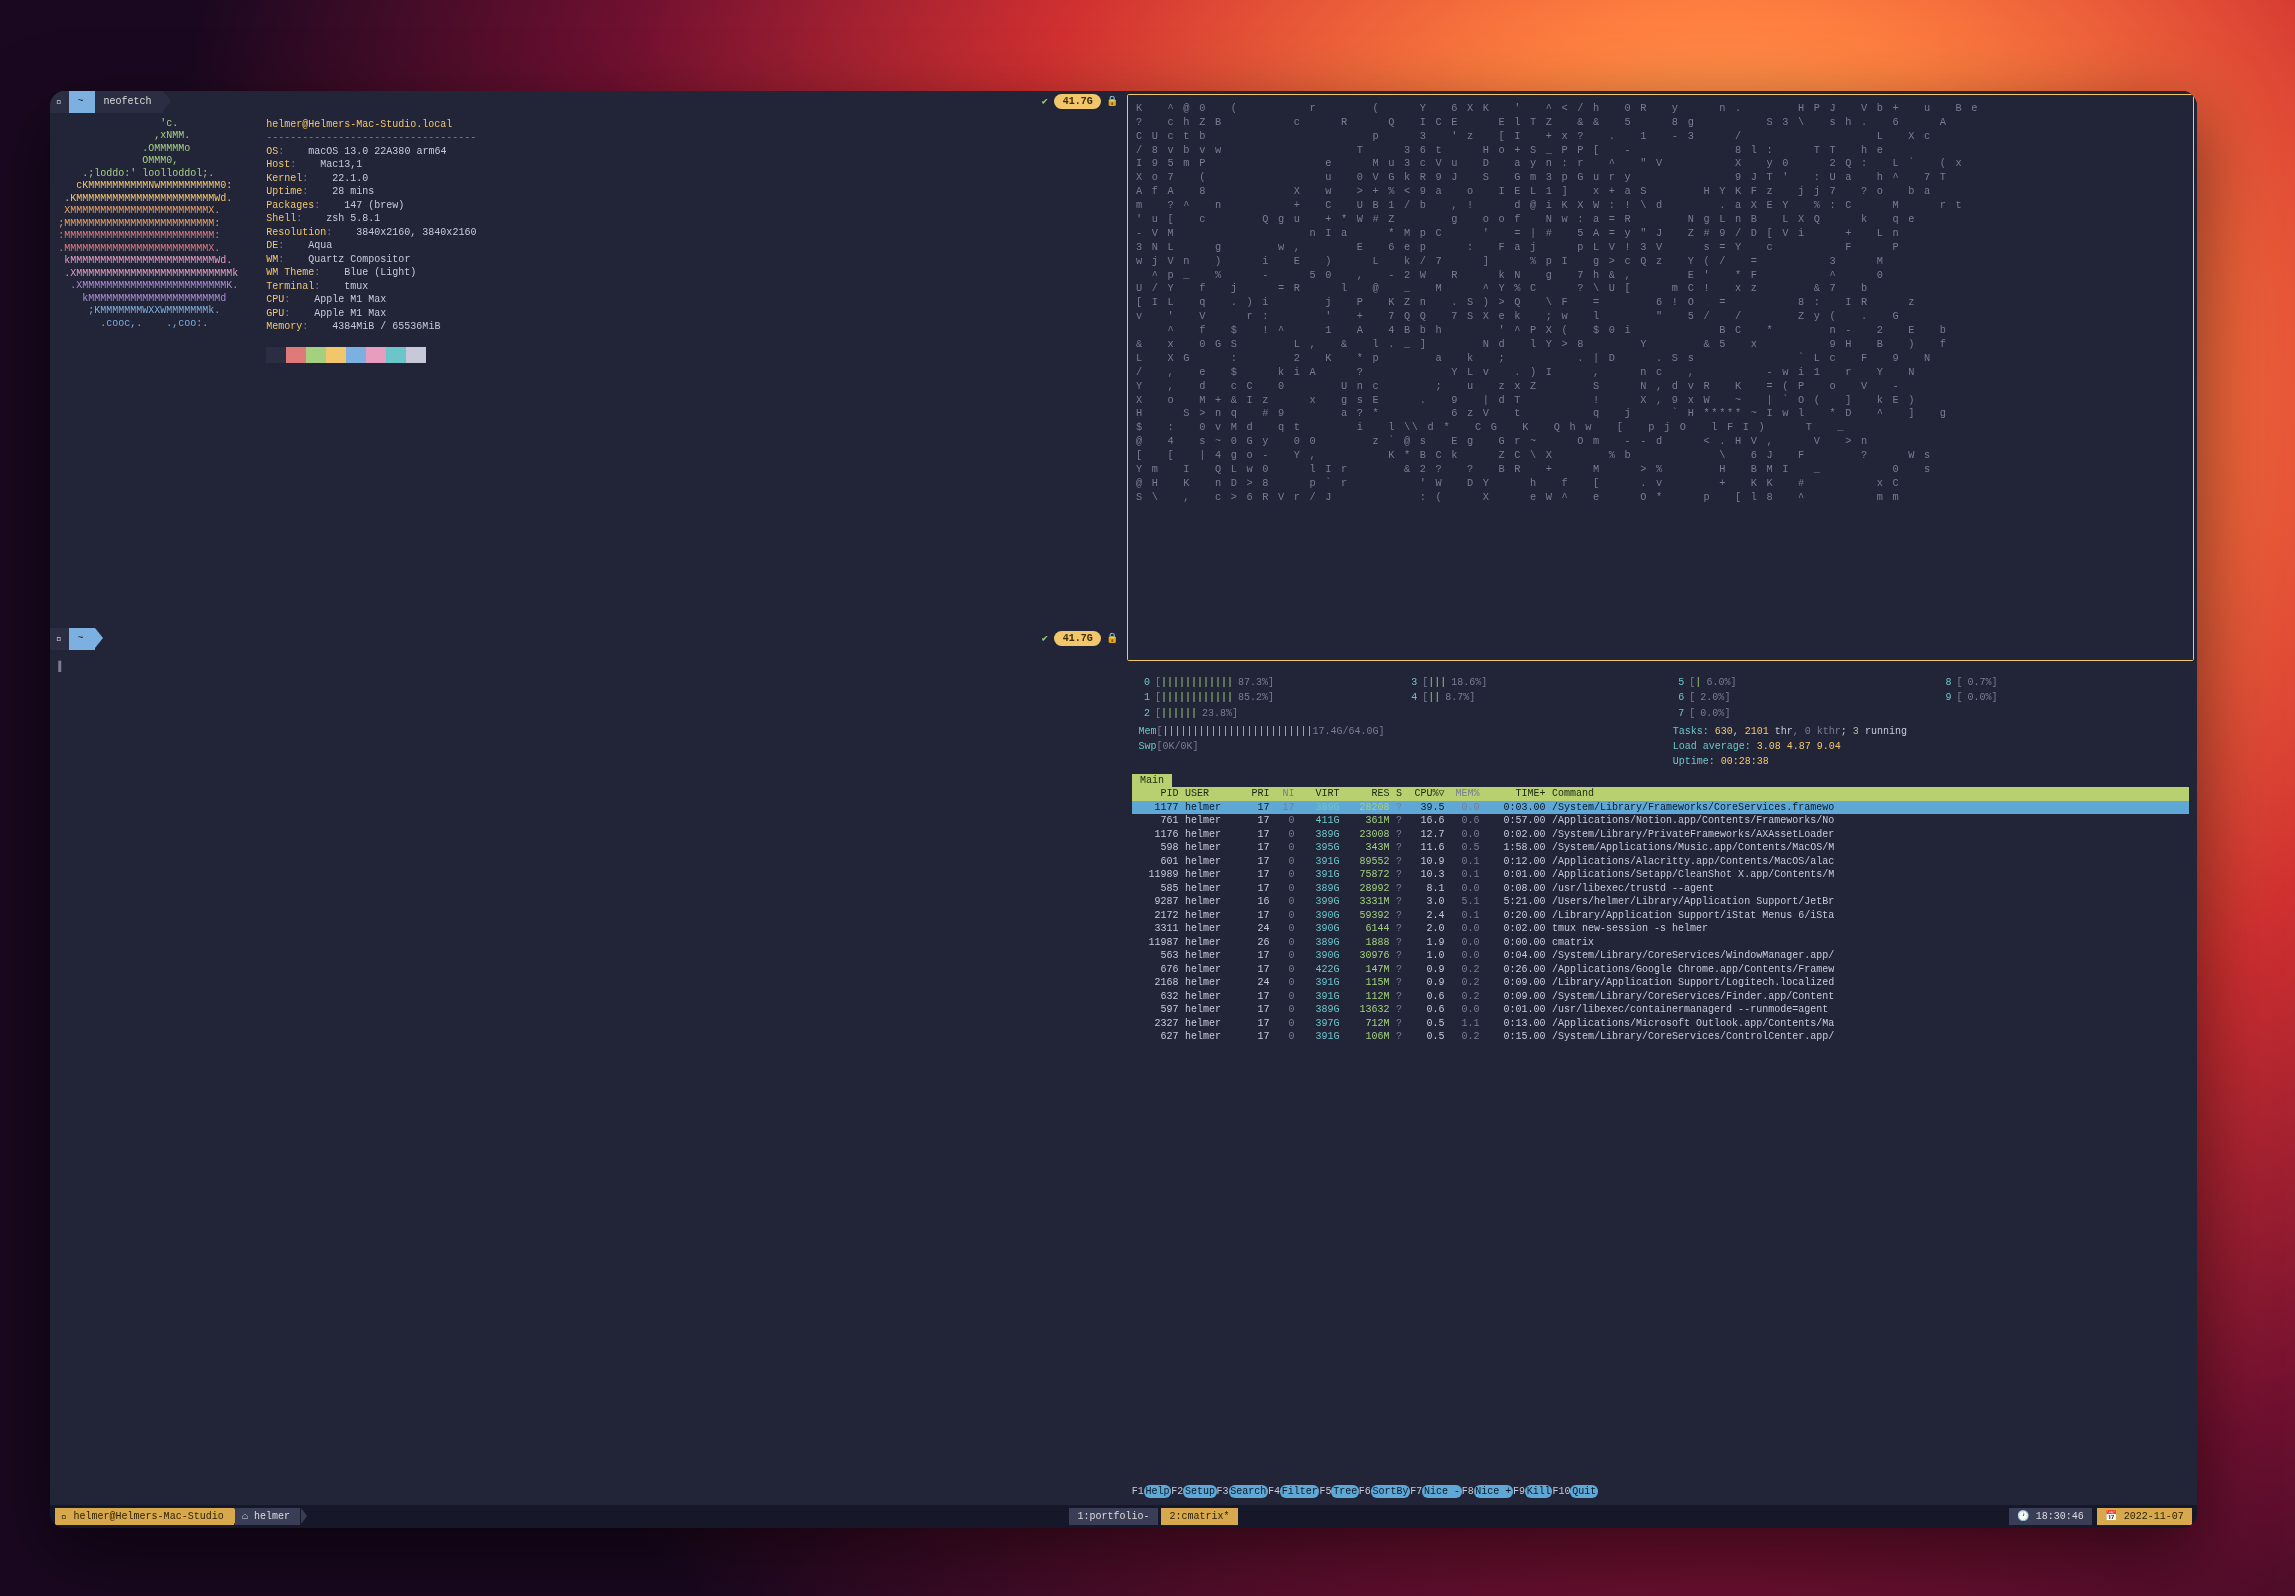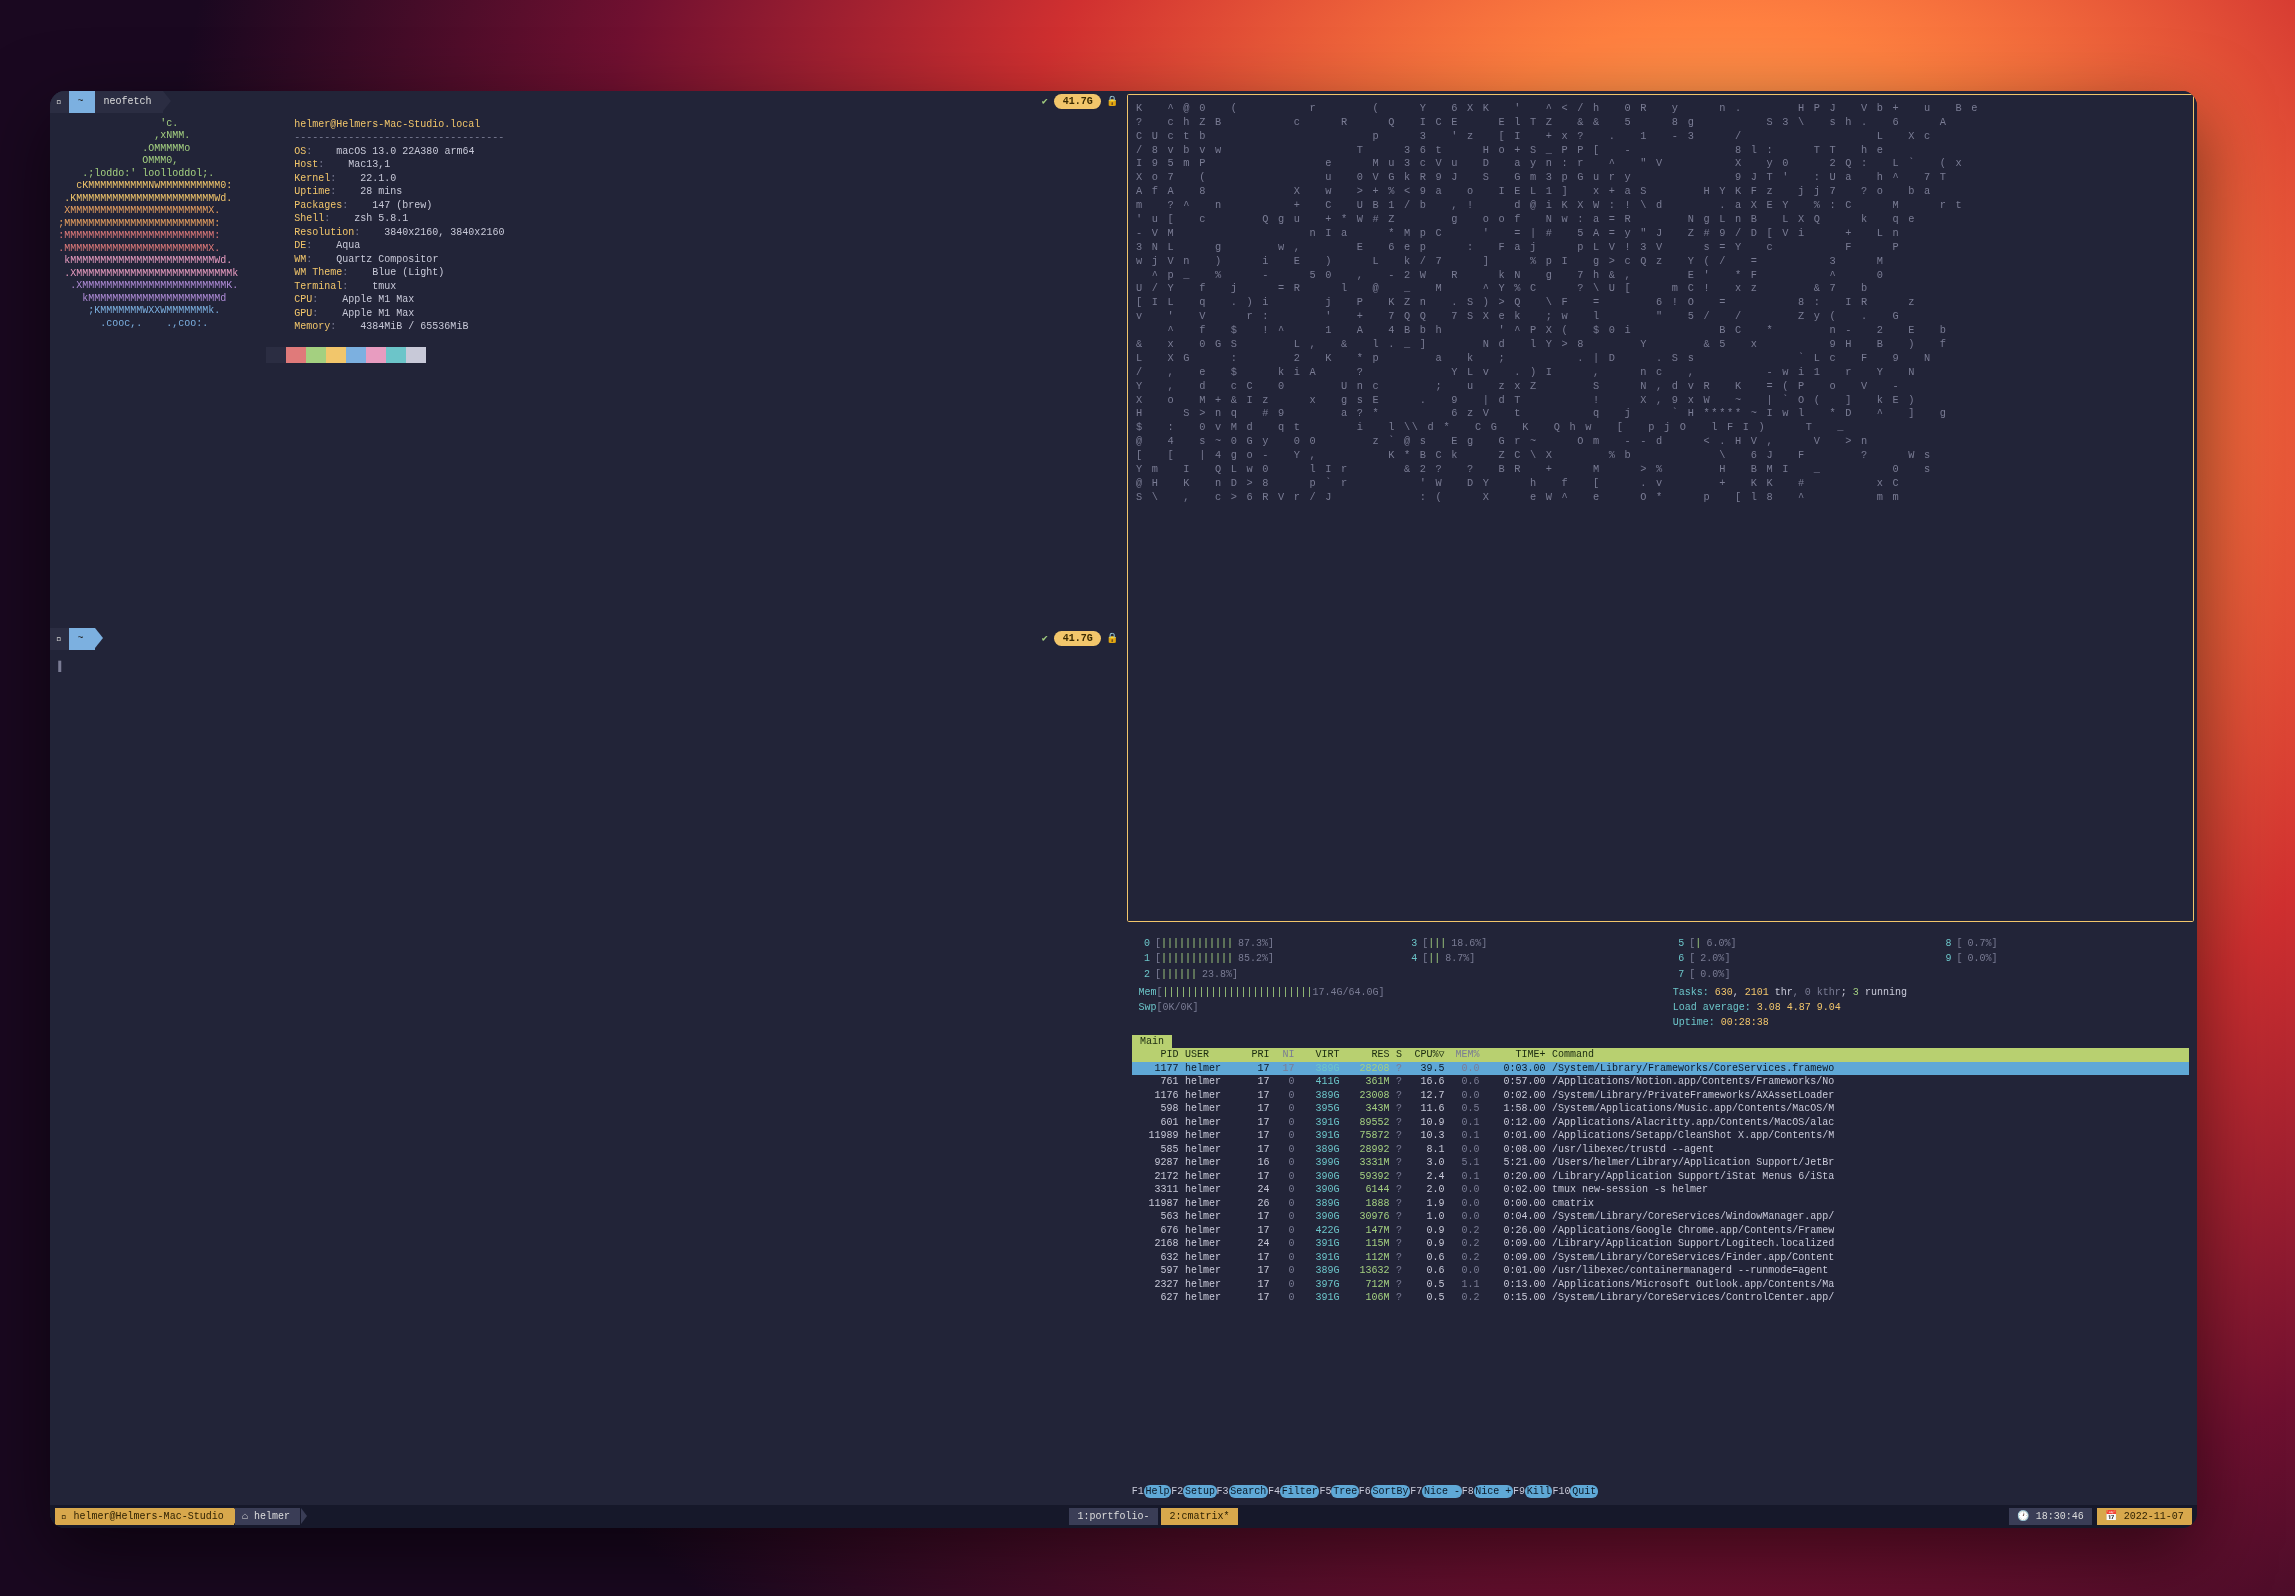--- a/index.html
+++ b/index.html
@@ -64,21 +64,21 @@
   
   .term-body{
     flex:1;display:grid;
     grid-template-columns:1fr 1fr;
     background:var(--bg-panel);
   }
   .col{display:flex;flex-direction:column;min-width:0;}
   .pane{padding:6.6px 8.3px;position:relative;min-height:0;}
   .pane.left-top{flex:0 0 auto;height:537px;}
   .pane.left-bottom{flex:1;}
-  .right .pane.right-top{flex:0 0 auto;height:828px;border:1.7px solid var(--yellow);border-radius:1.7px;margin:3.3px;}
+  .right .pane.right-top{flex:0 0 auto;height:567px;border:1.7px solid var(--yellow);border-radius:1.7px;margin:3.3px;}
   .right .pane.right-bottom{flex:1;display:flex;flex-direction:column;}
   
   .pbar{
     display:flex;align-items:center;gap:0;
     margin:-6.6px -8.3px 5px -8.3px;
     height:21.5px;font-size:10px;
     white-space:nowrap;
   }
   .pbar .seg{
     height:100%;display:inline-flex;align-items:center;
@@ -106,21 +106,21 @@
   .ascii{white-space:pre;line-height:1.25;font-size:10px;}
   .ascii .l{display:block;}
   .g{color:var(--green);}
   .y{color:var(--yellow);}
   .o{color:var(--orange);}
   .r{color:var(--red);}
   .pk{color:var(--pink);}
   .pu{color:var(--purple);}
   .bl{color:var(--blue);}
   .d{color:var(--dim);}
-  .info .row{white-space:pre;margin-left:28px;}
+  .info .row{white-space:pre;}
   .info .k{color:var(--yellow);}
   .info .v{color:var(--text);padding-left:18px;}
   .info .user{color:var(--yellow);}
   .swatches{display:flex;margin-top:6.6px;}
   .sw{width:20px;height:16.5px;}
   
   .matrix{
     white-space:pre;color:var(--dim);font-size:10.3px;line-height:1.35;
     letter-spacing:1.7px;overflow:hidden;height:100%;
   } 

